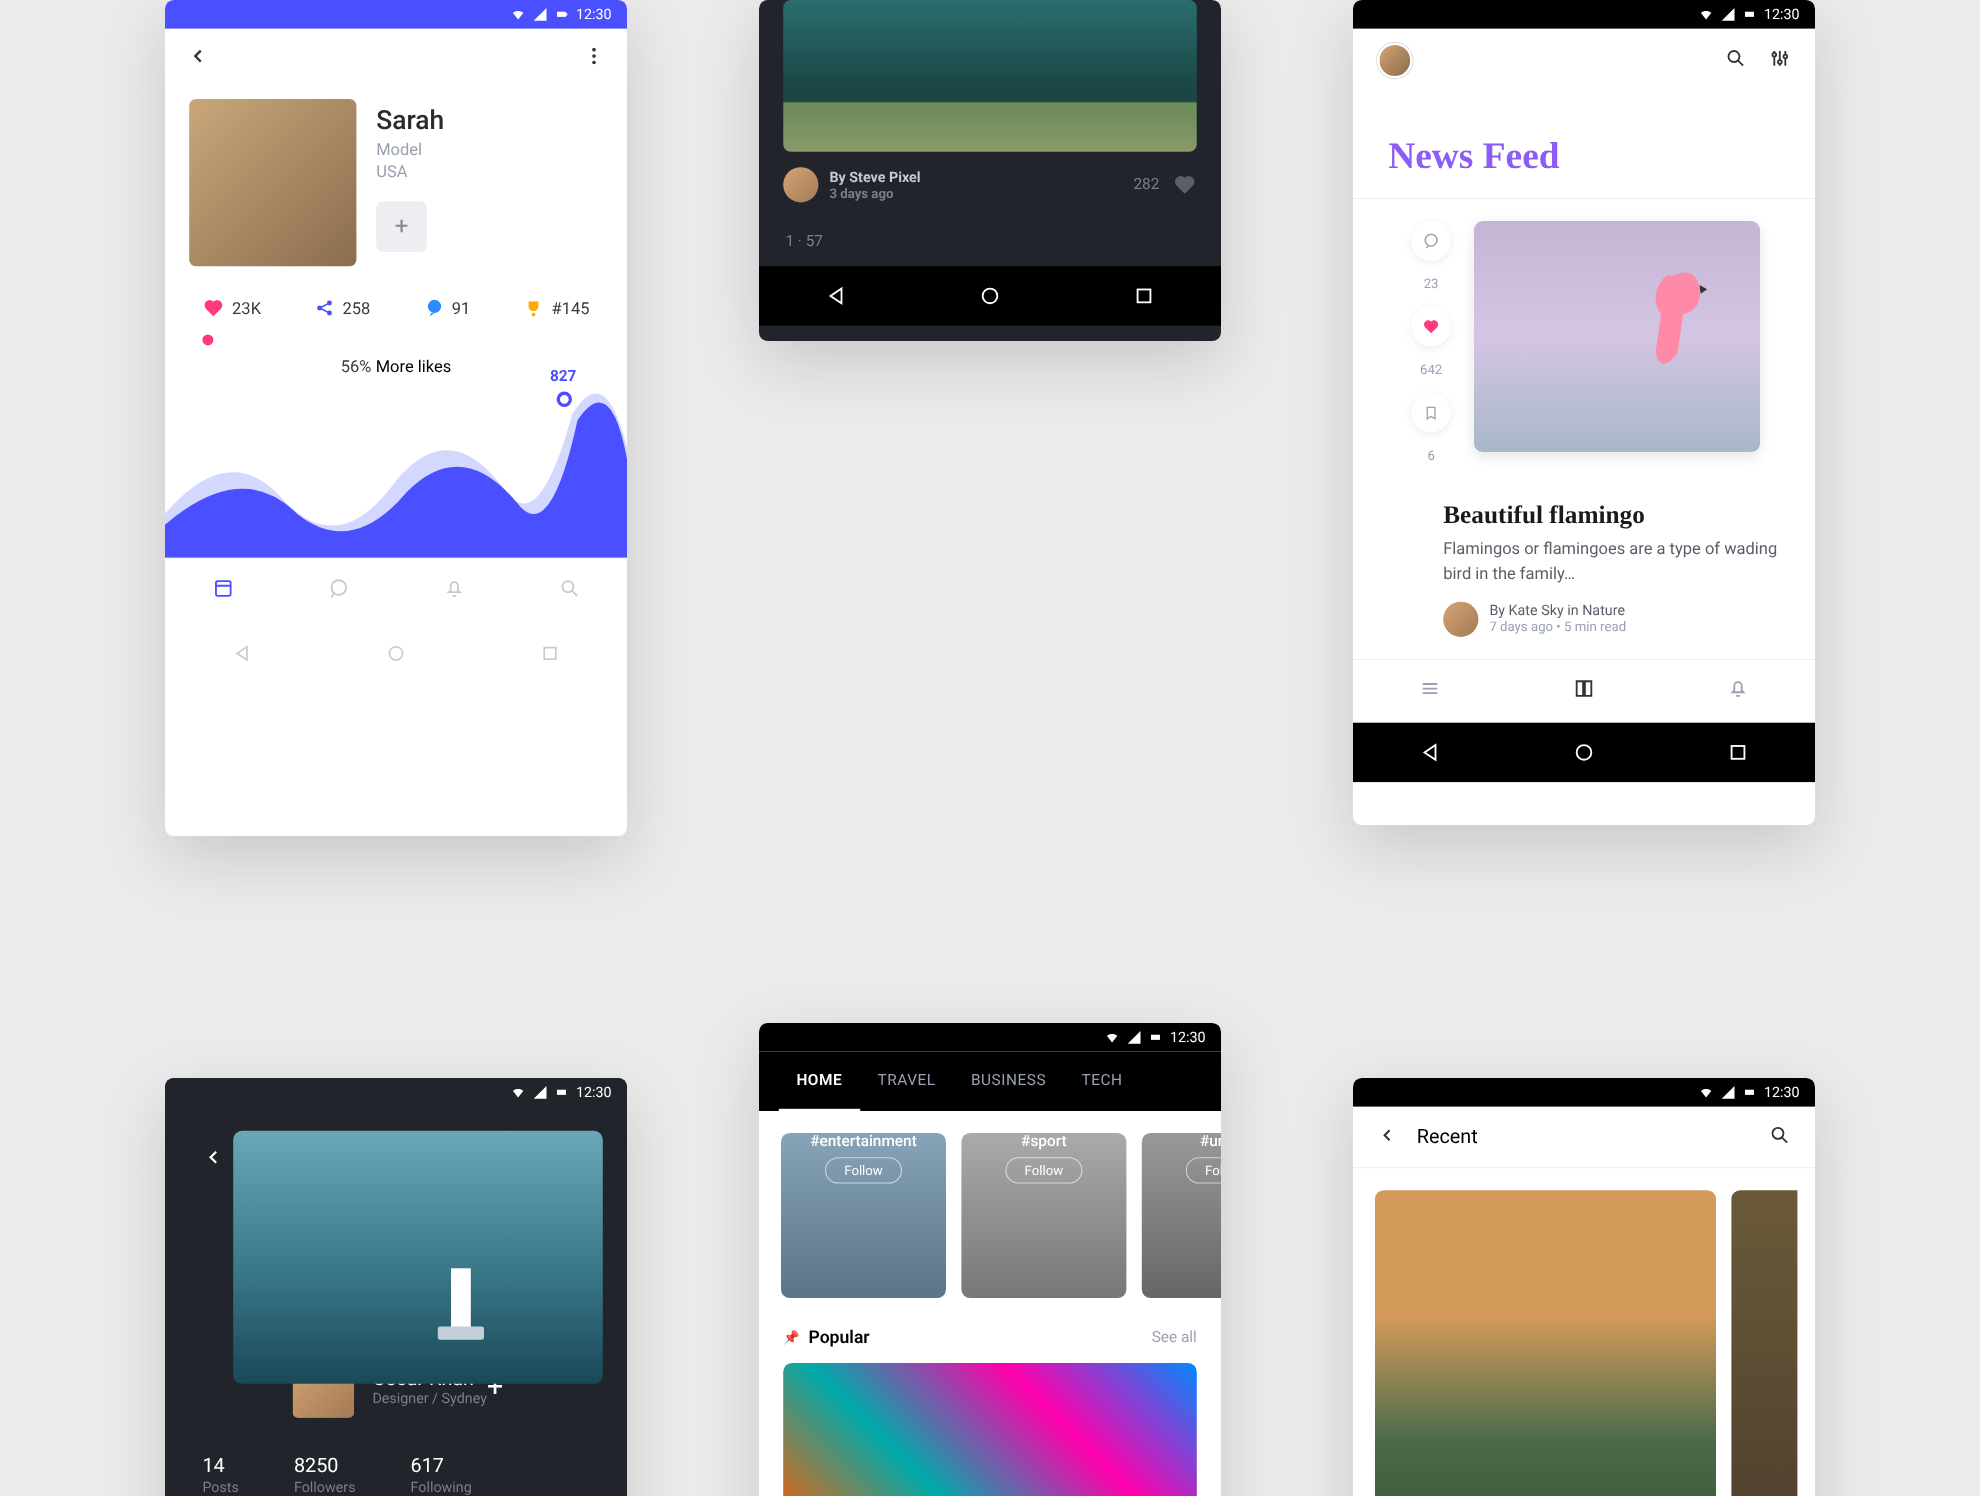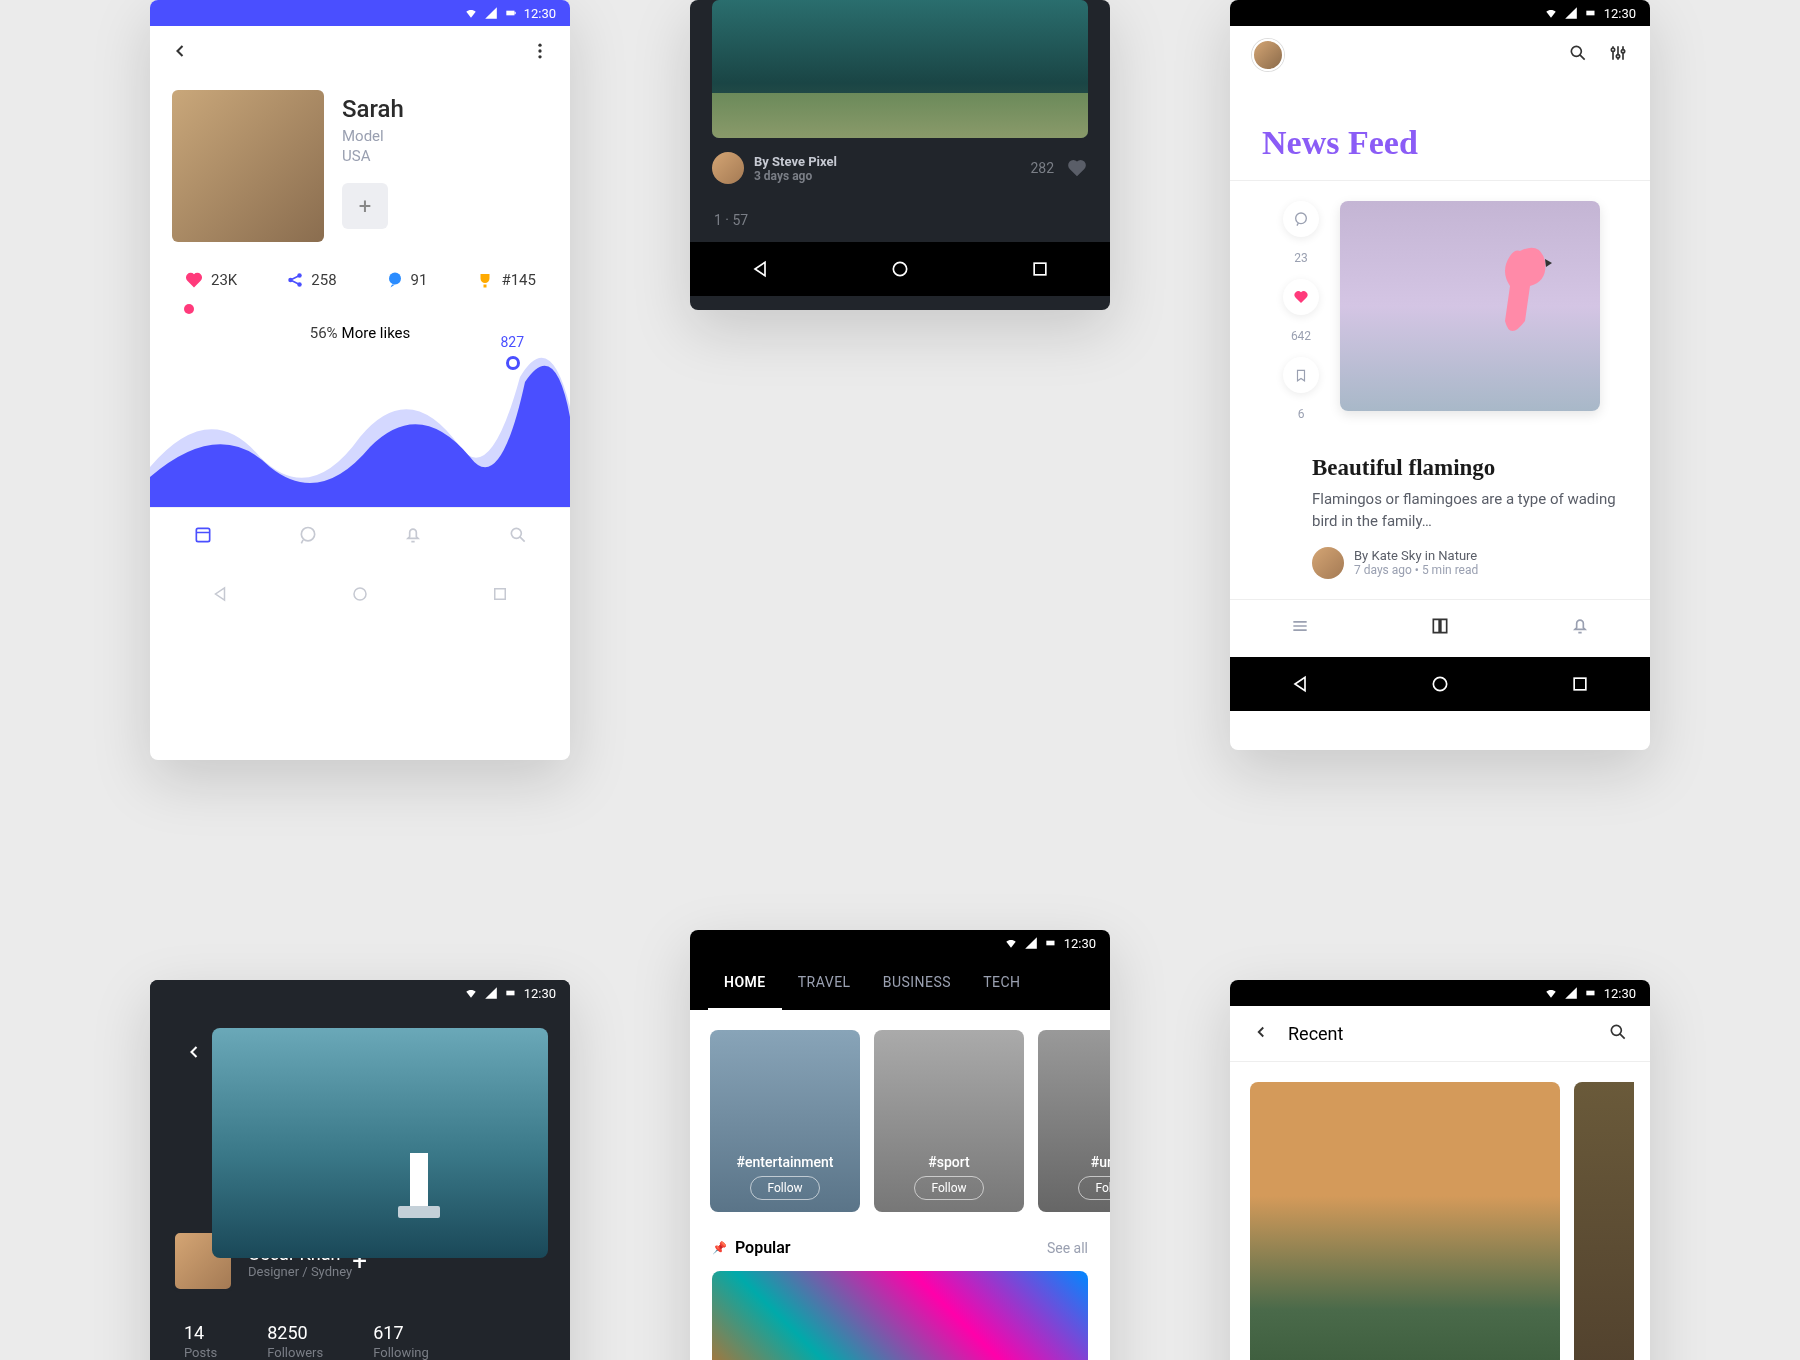--- a/index.html
+++ b/index.html
@@ -58,21 +58,21 @@
 .p1 .role { color: #9aa0b1; font-size: 15px; margin-top: 4px; }
 .p1 .country { color: #9aa0b1; font-size: 15px; margin-top: 2px; }
 .p1 .add-btn { width: 46px; height: 46px; background: #edeef2; border-radius: 6px; display: flex; align-items: center; justify-content: center; margin-top: 18px; color: #888; font-size: 22px; }
 .p1 .stats { display: flex; justify-content: space-between; padding: 18px 34px 10px; font-size: 15px; color: #3b3b3b; }
 .p1 .stat { display: flex; align-items: center; gap: 7px; }
 .p1 .slider-dot { width: 10px; height: 10px; border-radius: 50%; background: #ff3a7b; margin-left: 34px; margin-top: 4px; }
 .p1 .likes-label { text-align: center; margin-top: 10px; font-size: 15px; }
 .p1 .likes-pct { color: #3b3b3b; }
 .p1 .likes-txt { color: #000000; margin-left: 4px; }
 .p1 .chart-area { position: relative; height: 165px; }
-.p1 .peak-label { position: absolute; right: 46px; top: -8px; color: #4a4fff; font-size: 14px; font-weight: 400; }
+.p1 .peak-label { position: absolute; right: 46px; top: -8px; color: #4a4fff; font-size: 14px; font-weight: 700; }
 .p1 .peak-dot { position: absolute; right: 50px; top: 14px; width: 14px; height: 14px; border: 3px solid #4a4fff; background: #fff; border-radius: 50%; z-index: 3; }
 .p1 .wave { position: absolute; bottom: 0; width: 100%; height: 160px; }
 .p1 .tabs { height: 58px; border-top: 1px solid #eef0f5; display: flex; align-items: center; justify-content: space-around; }
 .p1 .nav-light { height: 58px; display: flex; align-items: center; justify-content: space-around; color: #c6c9d2; }
 
 
 .p2 { background: #21252b; height: 310px; color: #fff; }
 .p2 .img { height: 138px; background: linear-gradient(180deg,#2a6e6e,#1a4545 60%,#3a5a4a); margin: 0 22px; border-radius: 7px; position: relative; overflow: hidden; }
 .p2 .img::after { content:''; position:absolute; bottom:0; left:0; right:0; height:45px; background: linear-gradient(180deg,#6b8a5a,#8a9a6a); }
 .p2 .meta { display: flex; align-items: center; justify-content: space-between; padding: 14px 22px; }
@@ -104,37 +104,37 @@
 .p3 .author-sub { font-size: 12px; color: #9aa0b1; }
 .p3 .bottom-tabs { height: 58px; border-top: 1px solid #eee; display: flex; align-items: center; justify-content: space-around; }
 
 
 .p4 { background: #21252b; height: 480px; margin-top: 100px; color: #fff; }
 .p4 .cover-wrap { padding: 22px 22px 0; position: relative; }
 .p4 .back-btn { position: absolute; left: 34px; top: 36px; }
 .p4 .cover { height: 230px; border-radius: 8px; background: linear-gradient(180deg,#6aa8b8,#3a7888 55%,#1a4858); margin-left: 40px; position: relative; }
 .p4 .lighthouse { position: absolute; right: 120px; bottom: 50px; width: 18px; height: 55px; background: #fff; }
 .p4 .lighthouse::before { content:''; position:absolute; bottom:-10px; left:-12px; width:42px; height:12px; background:#c4d0d8; border-radius:2px;}
-.p4 .author-bar { display: flex; align-items: center; justify-content: flex-start; padding: 0 22px; margin-top: -28px; }
+.p4 .author-bar { display: flex; align-items: center; justify-content: center; padding: 0 22px; margin-top: -28px; }
 .p4 .author-left { display: flex; align-items: center; gap: 14px; }
 .p4 .av-md { width: 62px; height: 62px; border-radius: 8px; background: linear-gradient(135deg,#d4a574,#a47a54); border: 3px solid #21252b; }
 .p4 .a-name { font-size: 18px; }
 .p4 .a-role { font-size: 13px; color: #7a7e86; }
 .p4 .plus { font-size: 26px; color: #fff; }
 .p4 .stats { display: flex; gap: 50px; padding: 30px 34px 0; }
 .p4 .stat .num { font-size: 18px; color: #fff; }
 .p4 .stat .lbl { font-size: 13px; color: #7a7e86; margin-top: 2px; }
 
 
 .p5 { height: 770px; margin-top: 50px; }
 .p5 .tab-bar { background: #000; display: flex; padding: 0 18px; }
 .p5 .tab { color: #9aa0b1; font-size: 14px; padding: 18px 16px; letter-spacing: .5px; }
 .p5 .tab.active { color: #fff; border-bottom: 2px solid #fff; font-weight: 600; }
 .p5 .cards { display: flex; gap: 14px; padding: 20px 0 20px 20px; overflow: hidden; }
-.p5 .cat-card { width: 150px; height: 182px; border-radius: 8px; flex-shrink: 0; display: flex; flex-direction: column; align-items: center; justify-content: flex-end; padding-bottom: 12px; color: #fff; position: relative; }
+.p5 .cat-card { width: 150px; height: 150px; border-radius: 8px; flex-shrink: 0; display: flex; flex-direction: column; align-items: center; justify-content: flex-start; padding-bottom: 12px; color: #fff; position: relative; }
 .p5 .cat-card .cat-name { font-size: 14px; font-weight: 500; }
 .p5 .follow-btn { font-size: 12px; border: 1px solid rgba(255,255,255,.6); border-radius: 14px; padding: 4px 16px; margin-top: 6px; }
 .p5 .card1 { background: linear-gradient(180deg,#88a4b8,#5a7488); }
 .p5 .card2 { background: linear-gradient(180deg,#aaa,#777); }
 .p5 .card3 { background: linear-gradient(180deg,#999,#666); }
 .p5 .section-hdr { display: flex; justify-content: space-between; align-items: center; padding: 6px 22px 14px; }
 .p5 .sec-left { display: flex; align-items: center; gap: 8px; font-weight: 600; font-size: 16px; }
 .p5 .pin-icon { color: #4a4fff; font-size: 12px; }
 .p5 .see-all { color: #9aa0b1; font-size: 14px; }
 .p5 .hero { height: 155px; margin: 0 22px; border-radius: 8px; background: linear-gradient(45deg,#ff5a00,#00aaaa,#ff00aa,#0088ff); }

